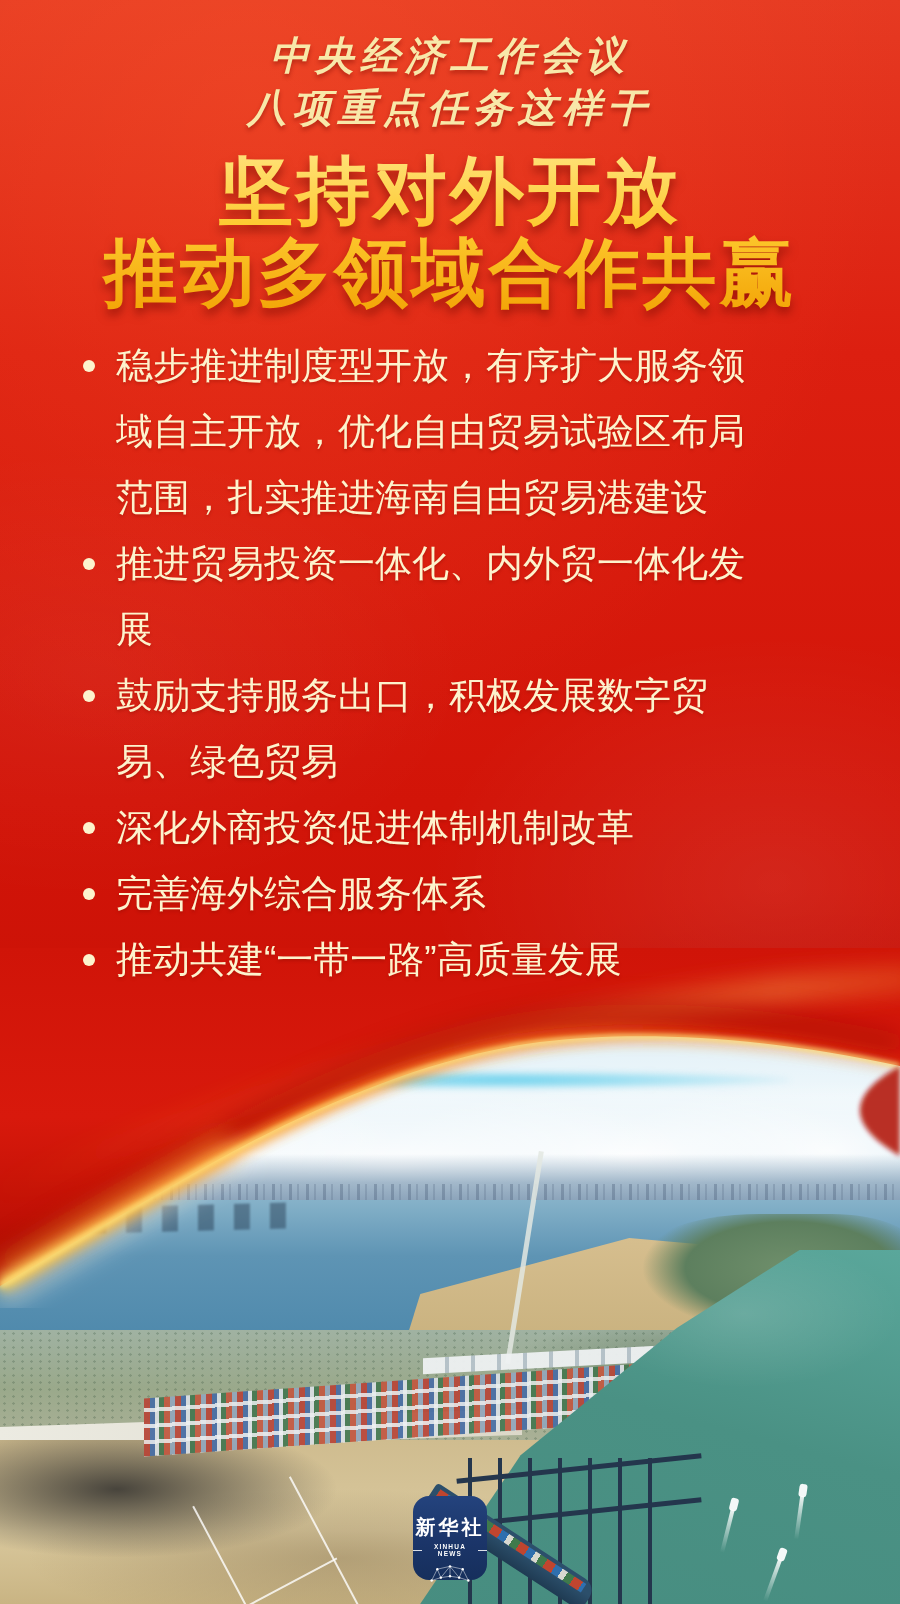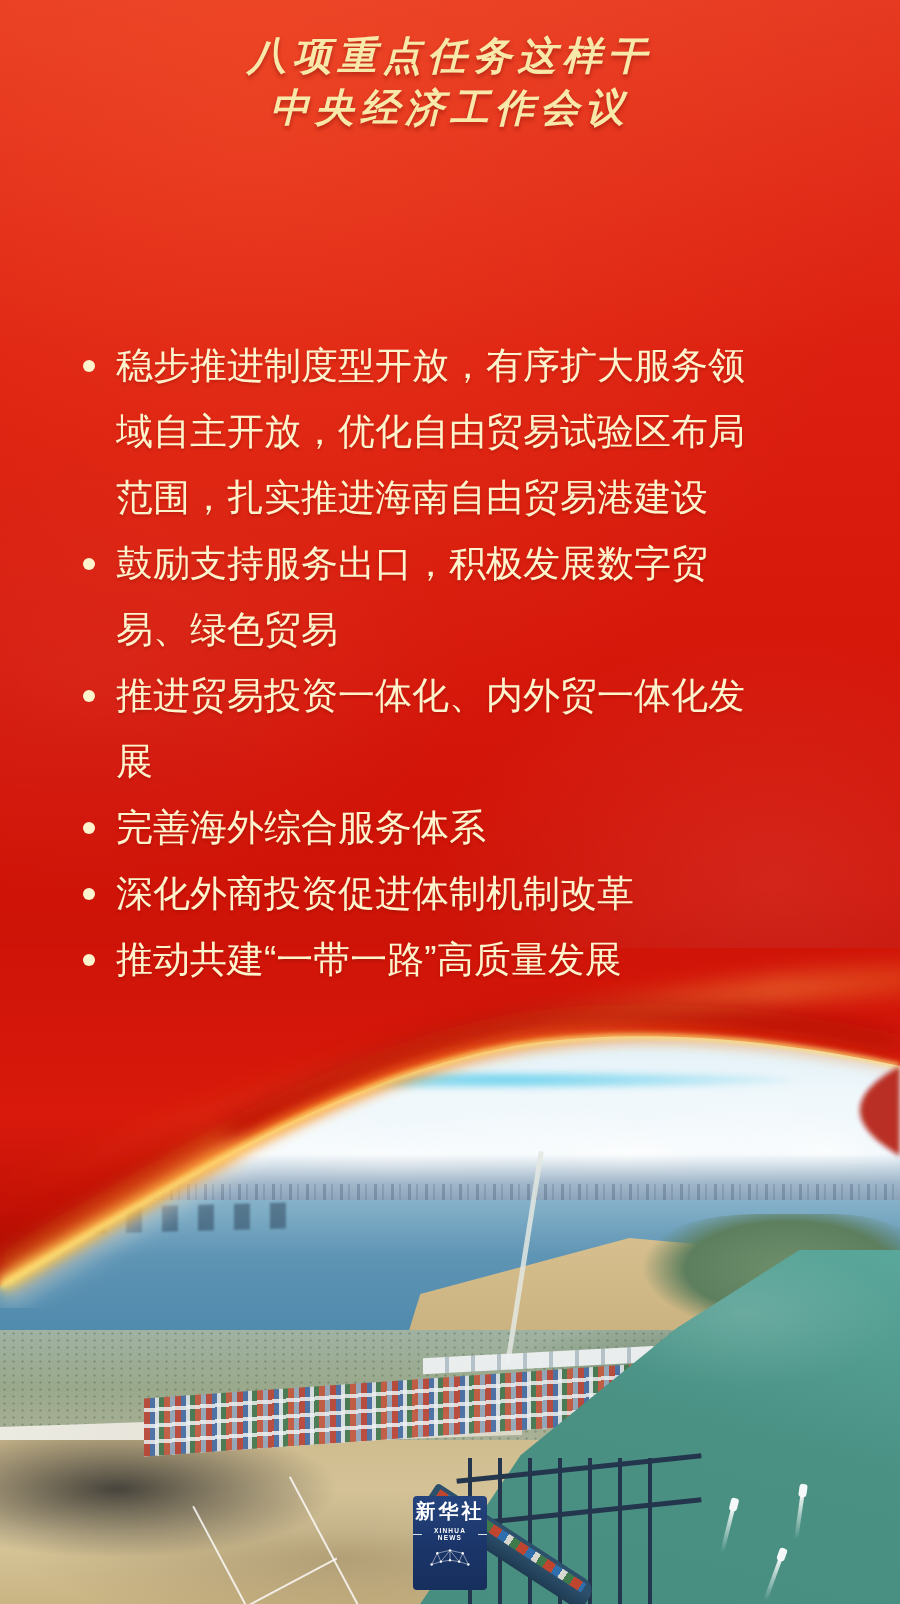--- a/index.html
+++ b/index.html
@@ -109,23 +109,23 @@
   .boat::after{content:"";position:absolute;top:12px;left:2px;width:4px;height:44px;
     background:linear-gradient(180deg,rgba(255,255,255,.9),rgba(255,255,255,0));}
   .boat1{left:730px;top:498px;transform:rotate(14deg);}
   .boat2{left:799px;top:484px;transform:rotate(8deg);}
   .boat3{left:778px;top:548px;transform:rotate(20deg);}
 
   
   .ribbon{position:absolute;left:0;top:948px;width:900px;height:360px;display:block;}
 
   
-  .badge{position:absolute;left:413px;top:1496px;width:74px;height:94px;border-radius:4px;
+  .badge{position:absolute;left:413px;top:1496px;width:74px;height:84px;border-radius:16px;
     background:linear-gradient(180deg,#24437d 0%,#1b3569 55%,#162f5c 100%);
-    color:#fff;text-align:center;box-sizing:border-box;padding-top:2px;}
+    color:#fff;text-align:center;box-sizing:border-box;padding-top:18px;}
   .badge-cn{font-size:20px;font-weight:700;letter-spacing:3px;font-family:"Liberation Serif", serif;}
   .badge-en-row{display:flex;align-items:center;justify-content:center;gap:3px;margin-top:2px;}
   .badge-rule{display:inline-block;width:11px;height:1px;background:rgba(255,255,255,.85);}
   .badge-en{font-size:6.5px;letter-spacing:1.2px;font-weight:700;}
   .badge-net{display:block;margin:3px auto 0;width:48px;height:24px;}
 </style>
 </head>
 <body>
 
 <div class="poster">
@@ -191,45 +191,49 @@
     <path d="M-20,250 C240,150 520,55 920,30" stroke="url(#streakG)" stroke-width="24" fill="none" filter="url(#b12)" opacity="0.8"></path>
     <path d="M900,96 C760,66 640,60 540,72 C430,86 310,138 210,194 C140,234 60,280 0,316" stroke="#9c0a02" stroke-width="22" fill="none" opacity="0.5" filter="url(#b12)"></path>
     <path d="M0,352 C80,306 170,250 250,204" stroke="rgba(255,255,255,0.5)" stroke-width="16" fill="none" filter="url(#b12)"></path>
     <path d="M0,330 C70,288 150,238 230,196" stroke="#ff9e2a" stroke-width="26" fill="none" opacity="0.55" filter="url(#b12)"></path>
     <path d="M900,118 C760,88 640,82 540,94 C430,108 310,160 210,216 C140,256 60,302 0,338" stroke="url(#goldG)" stroke-width="15" fill="none" filter="url(#b6)"></path>
     <path d="M900,118 C760,88 640,82 540,94 C430,108 310,160 210,216 C140,256 60,302 0,338" stroke="#ffe27a" stroke-width="4.5" fill="none" filter="url(#b3)" opacity="0.95"></path>
     <path d="M900,118 C856,142 838,172 900,208 Z" fill="#b00c04" opacity="0.85" filter="url(#b3)"></path>
   </svg>
 
   <div class="kicker">
+    <div>中央经济工作会议</div>
     <div>八项重点任务这样干</div>
-    <div>中央经济工作会议</div>
   </div>
 
+  <h1 class="title">
+    <span>坚持对外开放</span>
+    <span>推动多领域合作共赢</span>
+  </h1>
 
   <ul class="bullets">
     <li>
       <span class="dot"></span>
       <span>稳步推进制度型开放，有序扩大服务领域自主开放，优化自由贸易试验区布局范围，扎实推进海南自由贸易港建设</span>
     </li>
     <li>
       <span class="dot"></span>
+      <span>推进贸易投资一体化、内外贸一体化发展</span>
+    </li>
+    <li>
+      <span class="dot"></span>
       <span>鼓励支持服务出口，积极发展数字贸易、绿色贸易</span>
     </li>
     <li>
       <span class="dot"></span>
-      <span>推进贸易投资一体化、内外贸一体化发展</span>
+      <span>深化外商投资促进体制机制改革</span>
     </li>
     <li>
       <span class="dot"></span>
       <span>完善海外综合服务体系</span>
-    </li>
-    <li>
-      <span class="dot"></span>
-      <span>深化外商投资促进体制机制改革</span>
     </li>
     <li>
       <span class="dot"></span>
       <span>推动共建“一带一路”高质量发展</span>
     </li>
   </ul>
 
   <div class="badge">
     <div class="badge-cn">新华社</div>
     <div class="badge-en-row">

